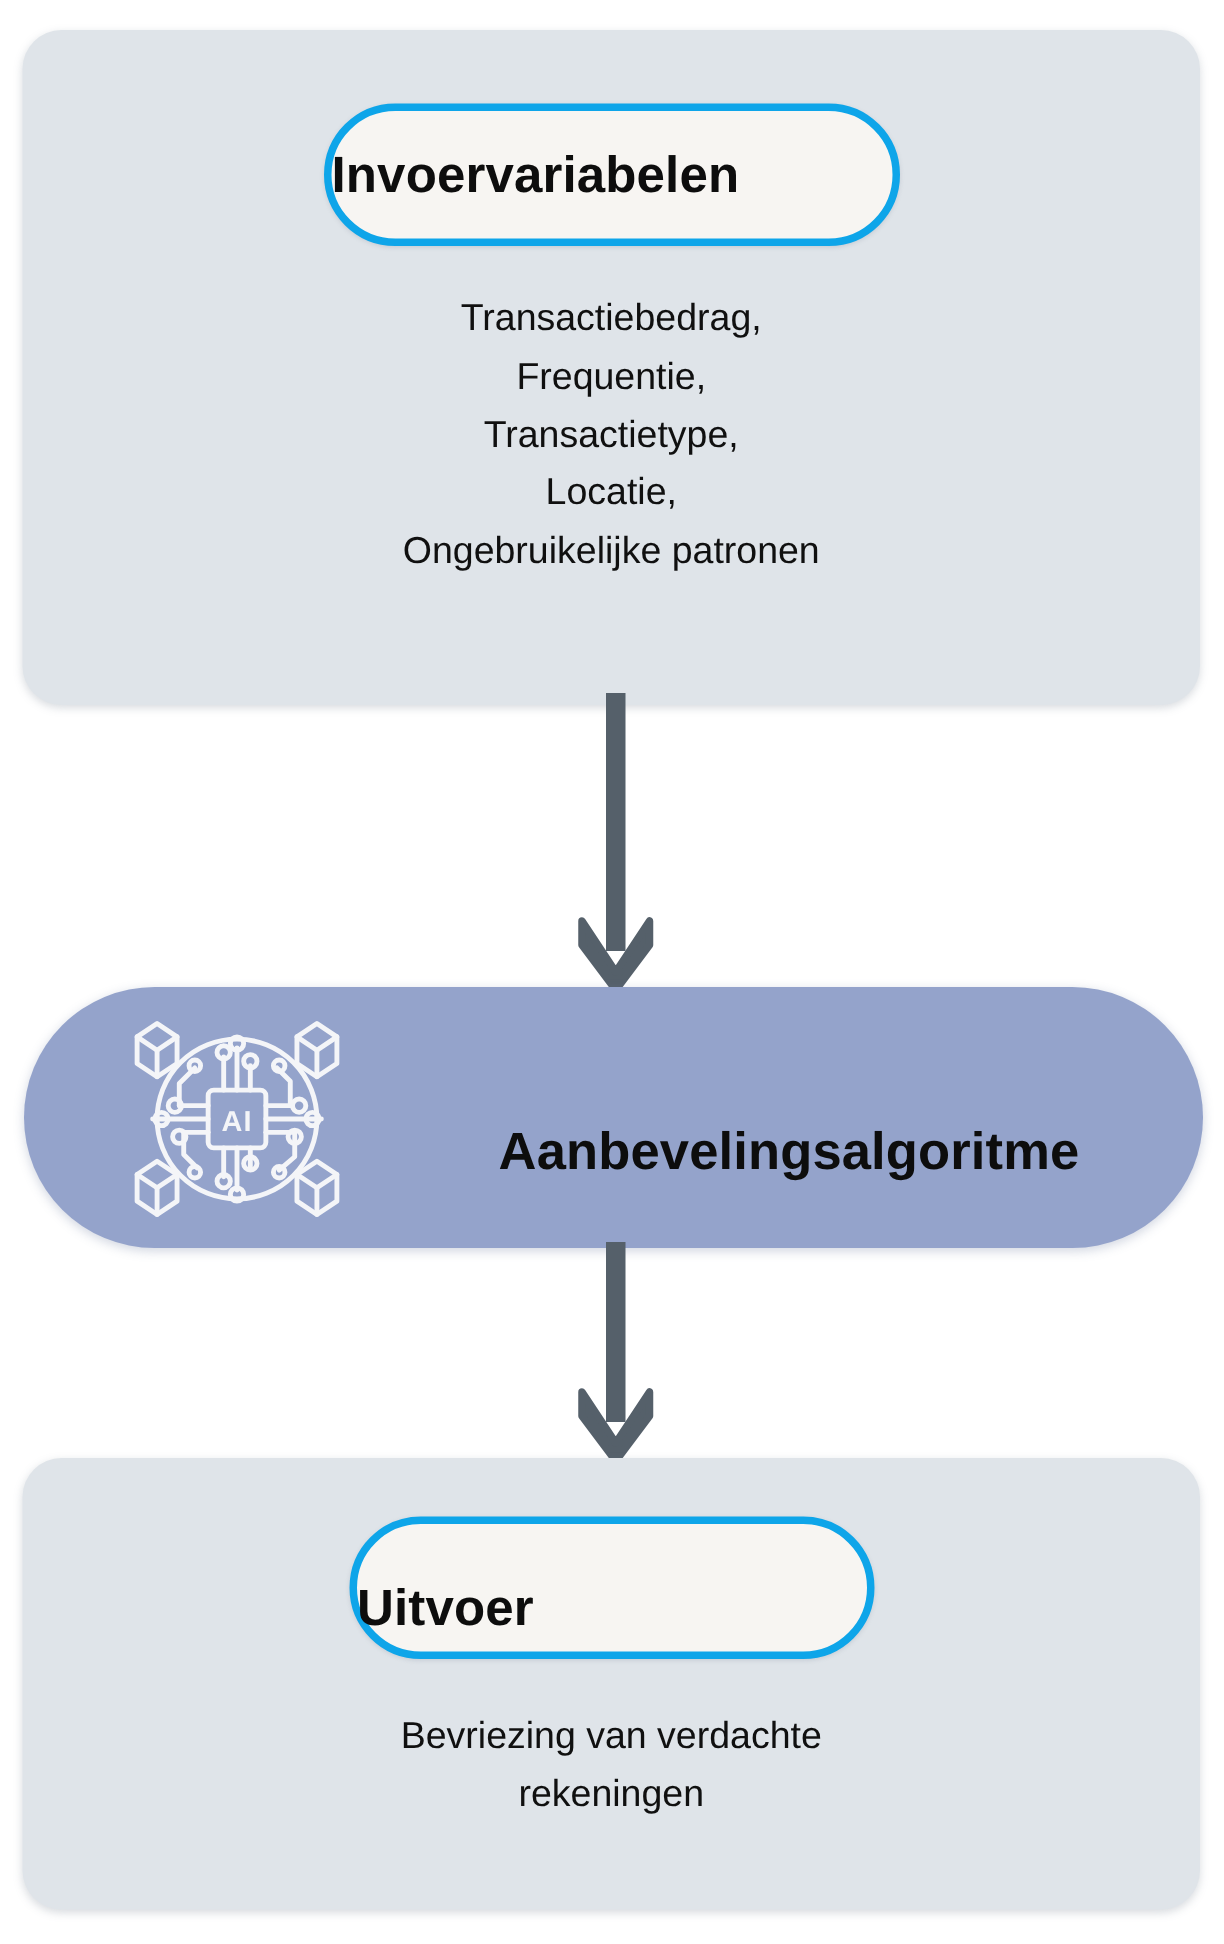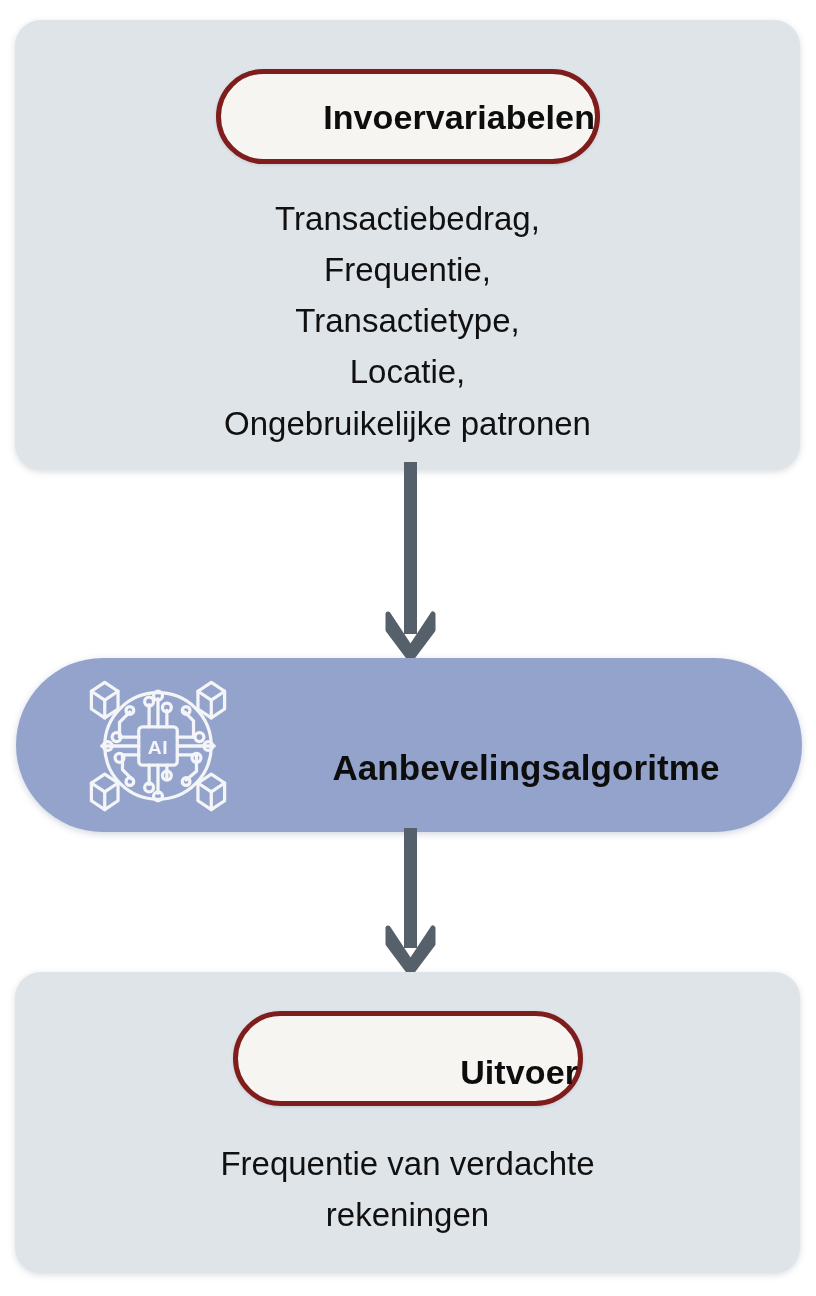--- a/index.html
+++ b/index.html
@@ -40,25 +40,25 @@
     left: 15px;
     top: 972px;
     width: 785px;
     height: 301px;
   }
 
   
   .badge {
     position: absolute;
     background: #f7f5f2;
-    border: 5px solid #7f1d1d;
+    border: 5px solid #0ea5e9;
     border-radius: 999px;
     display: flex;
     align-items: center;
-    justify-content: flex-end;
+    justify-content: flex-start;
     box-sizing: border-box;
     box-shadow: 0 1px 3px rgba(140,150,165,0.30);
   }
   .badge-label {
     font-weight: 700;
     color: #0d0d0d;
     letter-spacing: 0.1px;
     line-height: 1;
   }
 
@@ -76,21 +76,21 @@
     width: 350px;
     height: 95px;
   }
   #badge-output .badge-label { font-size: 34px; margin-top: 27px; }
 
   
   .body-text {
     position: absolute;
     text-align: center;
     color: #101010;
-    font-size: 33px;
+    font-size: 25px;
     line-height: 1.55;
     font-weight: 400;
     white-space: pre-line;
   }
 
   #input-vars-text {
     left: 15px;
     top: 193px;
     width: 785px;
   }
@@ -258,16 +258,16 @@
     <rect x="24" y="0" width="13" height="120" fill="#55606a"></rect>
     <path d="M 8 100 L 30.5 134 L 53 100 L 53 116 L 30.5 146 L 8 116 Z" fill="#55606a" stroke="#55606a" stroke-width="5" stroke-linejoin="round"></path>
   </svg>
 
   <div class="panel" id="panel-output"></div>
 
   <div class="badge" id="badge-output">
     <span class="badge-label">Uitvoer</span>
   </div>
 
-  <div class="body-text" id="output-desc-text">Frequentie van verdachte
+  <div class="body-text" id="output-desc-text">Bevriezing van verdachte
 rekeningen</div>
 
 </div>
 
 </body></html>

